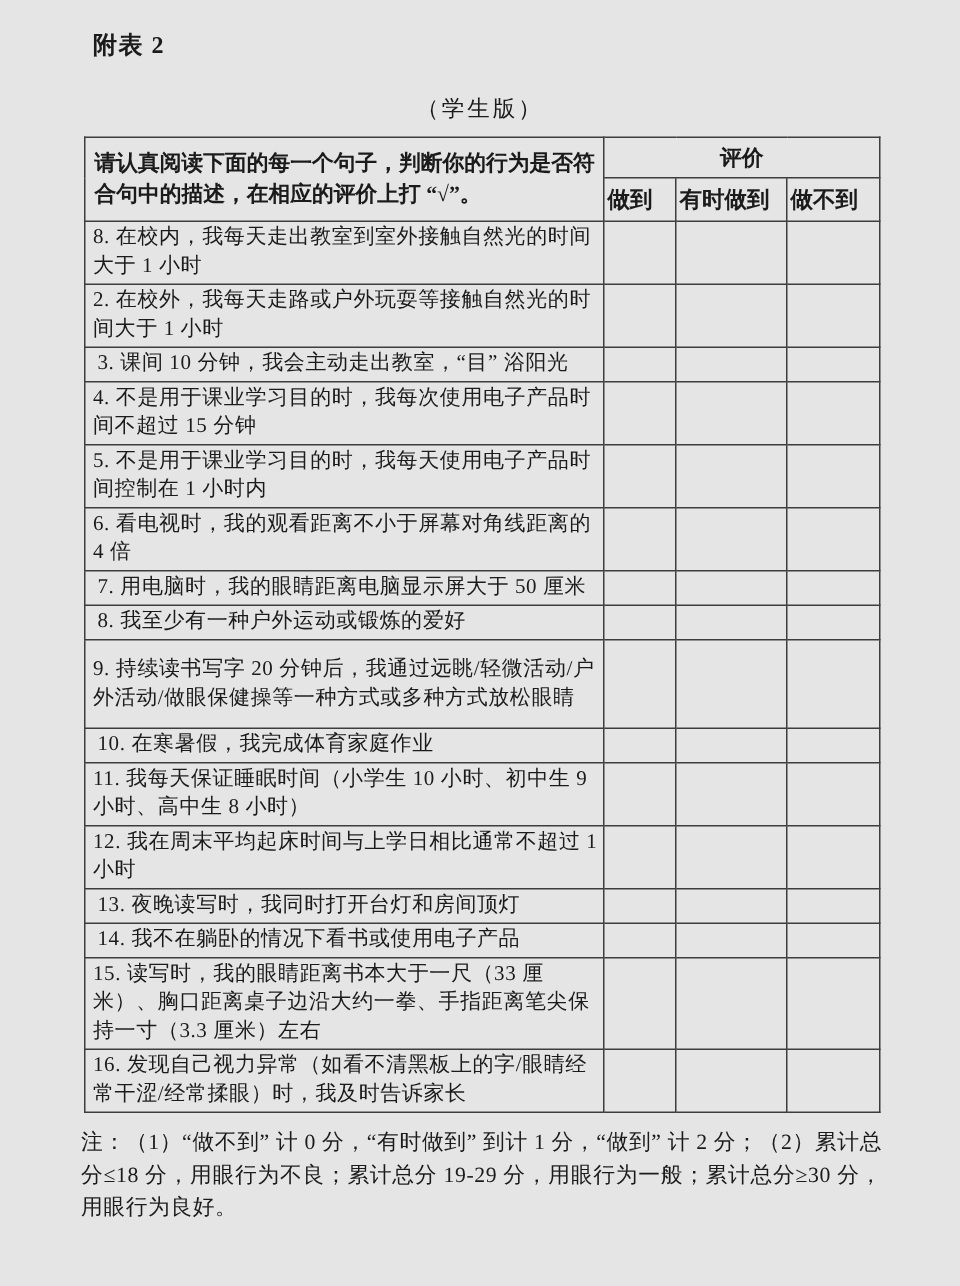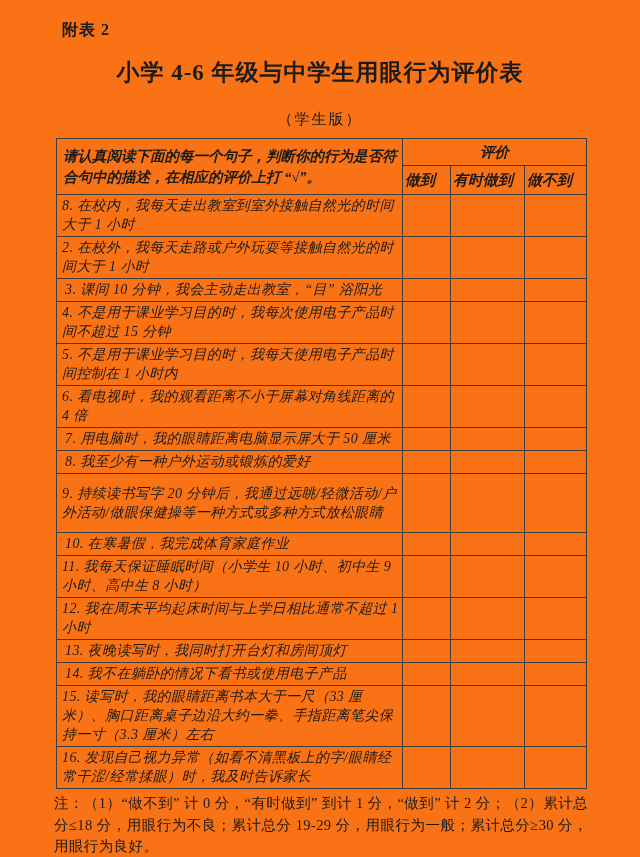--- a/index.html
+++ b/index.html
@@ -8,21 +8,21 @@
     background: #ffffff;
   }
   body {
     font-family: "Liberation Serif", "DejaVu Serif", serif;
     color: #1b1b1b;
   }
   .page {
     position: relative;
     width: 640px;
     height: 857px;
-    background: #f97316;
+    background: #e5e5e5;
     box-sizing: border-box;
     padding-top: 20px;
     overflow: hidden;
   }
   .appendix-label {
     margin-left: 62px;
     font-size: 16px;
     font-weight: bold;
     letter-spacing: 1px;
   }
@@ -36,23 +36,22 @@
   .page-subtitle {
     margin-top: 22px;
     text-align: center;
     font-size: 15px;
     letter-spacing: 2px;
   }
   table.eval-table {
     border-collapse: collapse;
     table-layout: fixed;
     width: 530px;
-    margin: 9px 0 4px 56px;
+    margin: 9px 0 10px 56px;
     font-size: 14px;
-    font-style: italic;
   }
   table.eval-table td {
     border: 1.5px solid #3d3d3d;
     vertical-align: middle;
     box-sizing: border-box;
   }
   td.instruction-cell {
     font-weight: bold;
     font-size: 14.5px;
     line-height: 21px;
@@ -92,21 +91,20 @@
     text-align: justify;
   }
 </style>
 </head>
 <body>
 
 <div class="page">
 
   <div class="appendix-label">附表 2</div>
 
-  <div class="page-title">小学 4-6 年级与中学生用眼行为评价表</div>
 
   <div class="page-subtitle">（学生版）</div>
 
   <table class="eval-table">
     <colgroup>
       <col style="width:346px">
       <col style="width:48px">
       <col style="width:74px">
       <col style="width:62px">
     </colgroup>

